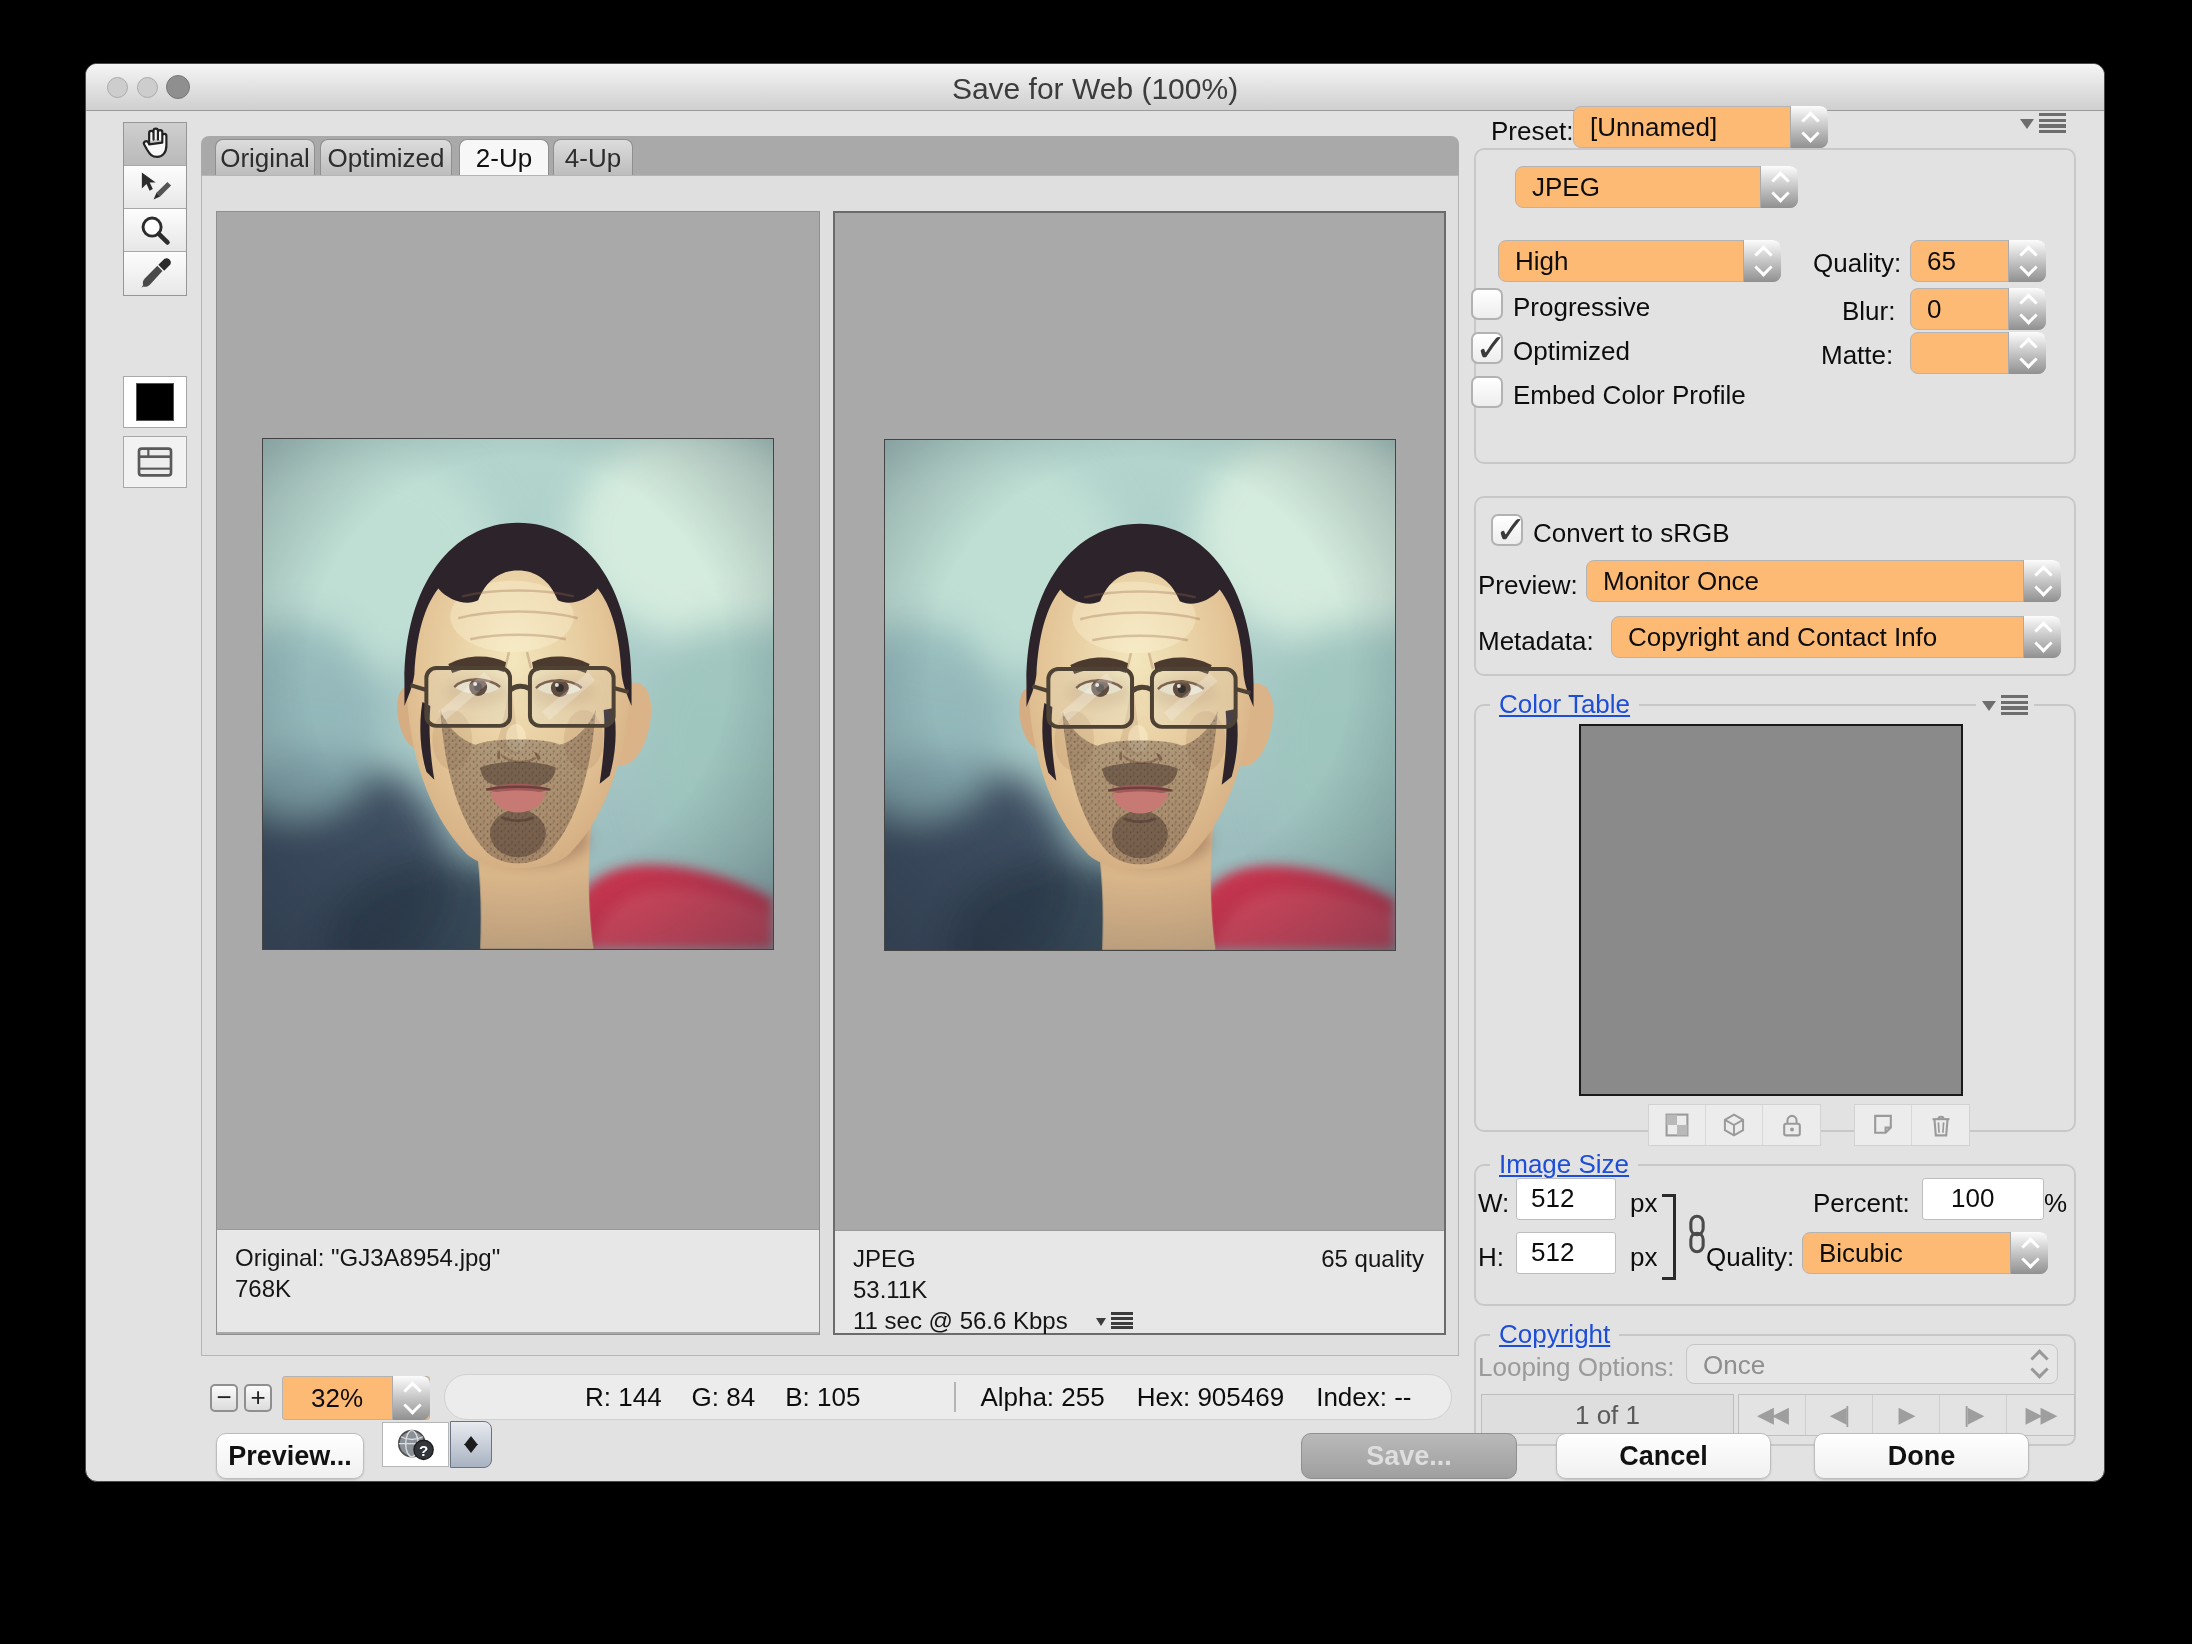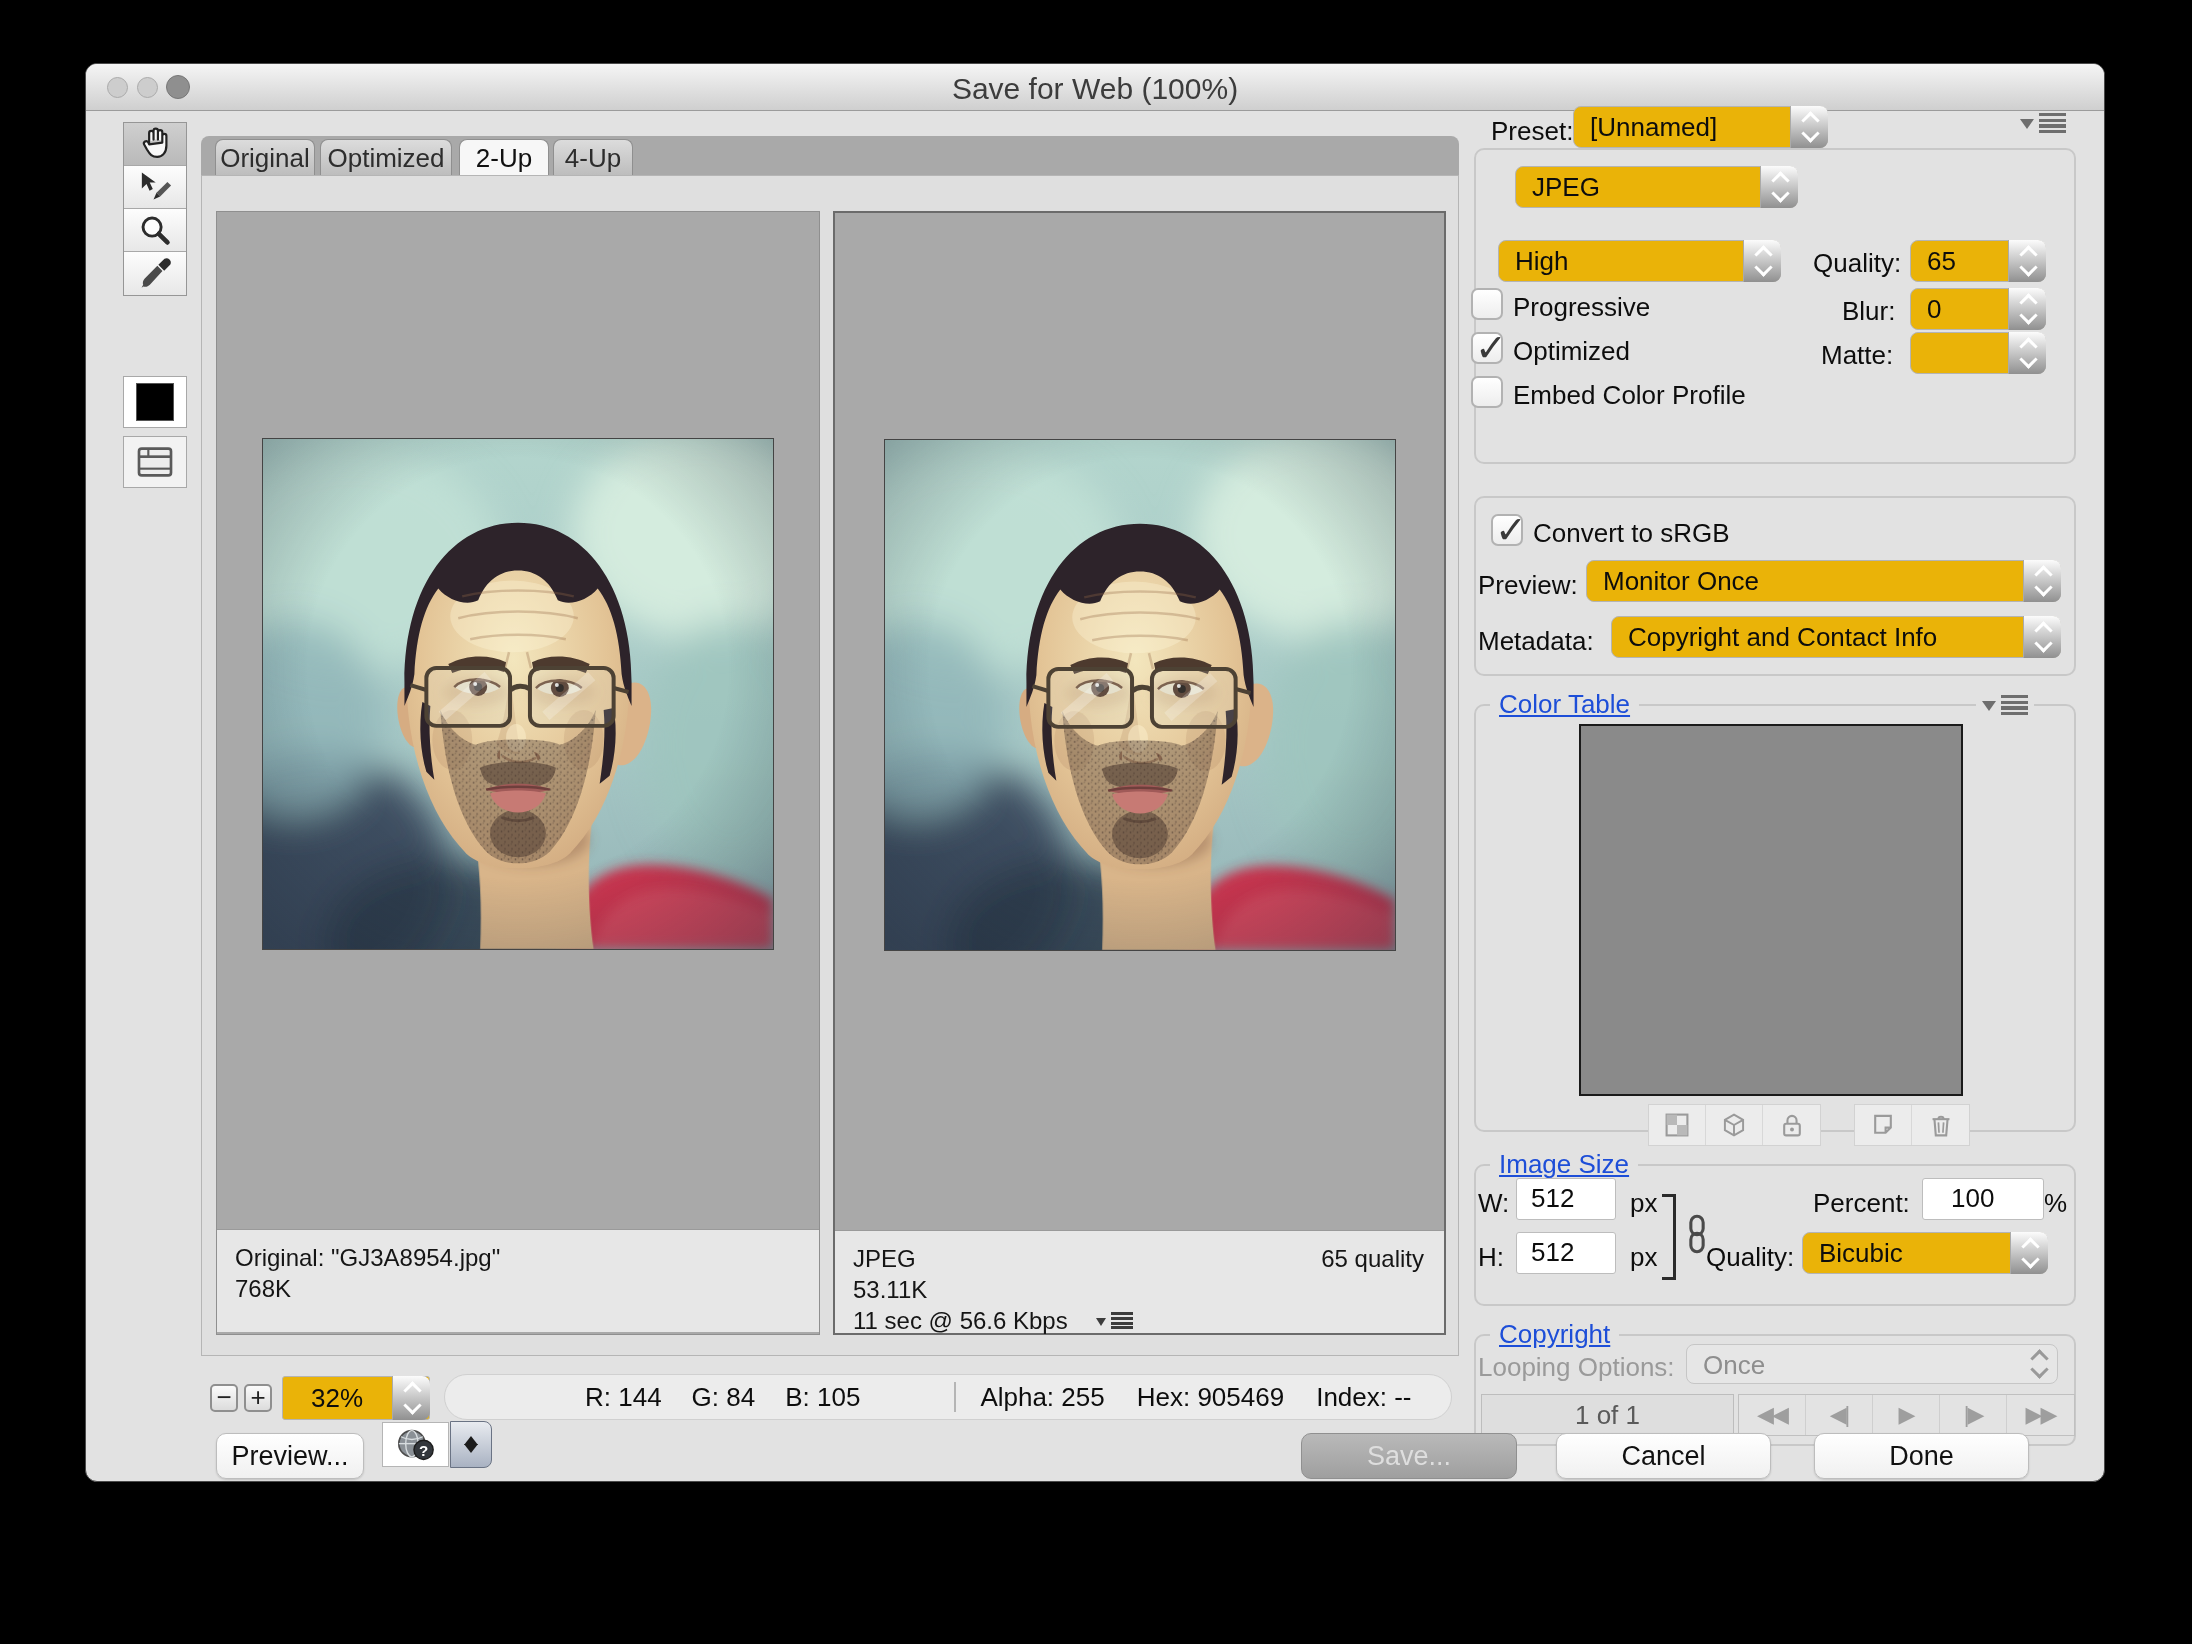--- a/index.html
+++ b/index.html
@@ -50,21 +50,21 @@
   .flyout::before { content:""; width:0; height:0; border:7px solid transparent; border-top:10px solid #6e6e6e; margin-top:9px; }
   .flyout::after { content:""; width:27px; height:20px;
                    background:repeating-linear-gradient(to bottom,#6e6e6e 0 3.5px,transparent 3.5px 5.6px); }
   .flyout.small::before { border:5px solid transparent; border-top:8px solid #3c3c3c; margin-top:7px; }
   .flyout.small::after { width:22px; height:17px;
                    background:repeating-linear-gradient(to bottom,#3c3c3c 0 3px,transparent 3px 4.8px); }
 
   
   .lbl { position:absolute; font-size:26px; color:#0d0d0d; white-space:nowrap; }
   .lbl.dis { color:#9a9a9a; }
-  .dd { position:absolute; height:42px; background:#eab308; border:1.5px solid #b4b4b4; border-radius:8px; }
+  .dd { position:absolute; height:42px; background:#fdba74; border:1.5px solid #b4b4b4; border-radius:8px; }
   .dd .txt { position:absolute; left:16px; right:44px; top:0; line-height:40px; font-size:26px; color:#0d0d0d;
              overflow:hidden; white-space:nowrap; }
   .cap { position:absolute; right:-1px; top:-1px; bottom:-1px; width:38px;
          background:linear-gradient(#fcfcfc,#909090); border-left:1px solid #aaa; border-radius:0 8px 8px 0; }
   .cap::before, .cap::after { content:""; position:absolute; left:13px; width:10px; height:10px; }
   .cap::before { top:8px; border-left:3.5px solid #fff; border-top:3.5px solid #fff; transform:rotate(45deg); }
   .cap::after { bottom:8px; border-right:3.5px solid #fff; border-bottom:3.5px solid #fff; transform:rotate(45deg); }
   .dd.dis { background:#e6e6e6; border-color:#c6c6c6; }
   .dd.dis .txt { color:#8e8e8e; }
   .dd.dis .cap { background:none; border-left:none; }
@@ -94,21 +94,21 @@
   
   .zbtn { position:absolute; width:28px; height:28px; top:1320px; background:linear-gradient(#fbfbfb,#dcdcdc);
           border:2px solid #8f8f8f; border-radius:5px; text-align:center; line-height:23px; font-size:26px; color:#222; }
   .readout { position:absolute; left:358px; top:1310px; width:1008px; height:46px; background:#ececec;
              border:1.5px solid #d0d0d0; border-radius:23px; display:flex; align-items:center;
              font-size:26px; color:#0d0d0d; }
   .readout .sp { white-space:pre; }
   .divider { width:2px; height:30px; background:#b5b5b5; margin:0 24px 0 94px; }
 
   
-  .btn { position:absolute; height:46px; border-radius:10px; font-size:27px; text-align:center; line-height:44px; }
+  .btn { position:absolute; height:46px; border-radius:10px; font-size:27px; text-align:center; line-height:44px;font-weight:bold; }
   .btn.light { background:linear-gradient(#ffffff,#f0f0f0); border:1.5px solid #bdbdbd; color:#111;
                box-shadow:0 1px 2px rgba(0,0,0,.15); }
   .btn.disabled { background:linear-gradient(#b9b9b9,#9f9f9f); border:1.5px solid #909090; color:#dedede; }
   .globebtn { position:absolute; left:296px; top:1358px; width:67px; height:45px; background:#fff;
               border:1.5px solid #b5b5b5; display:flex; align-items:center; justify-content:center; }
   .ministep { position:absolute; left:364px; top:1357px; width:42px; height:47px; border-radius:0 8px 8px 0;
               background:linear-gradient(#e8ebf0,#a9b2c2); border:1.5px solid #6a7384; }
   .ministep::before, .ministep::after { content:""; position:absolute; left:13px; border:7px solid transparent; }
   .ministep::before { top:7px; border-bottom:9px solid #1c1c1c; }
   .ministep::after { bottom:7px; border-top:9px solid #1c1c1c; }

